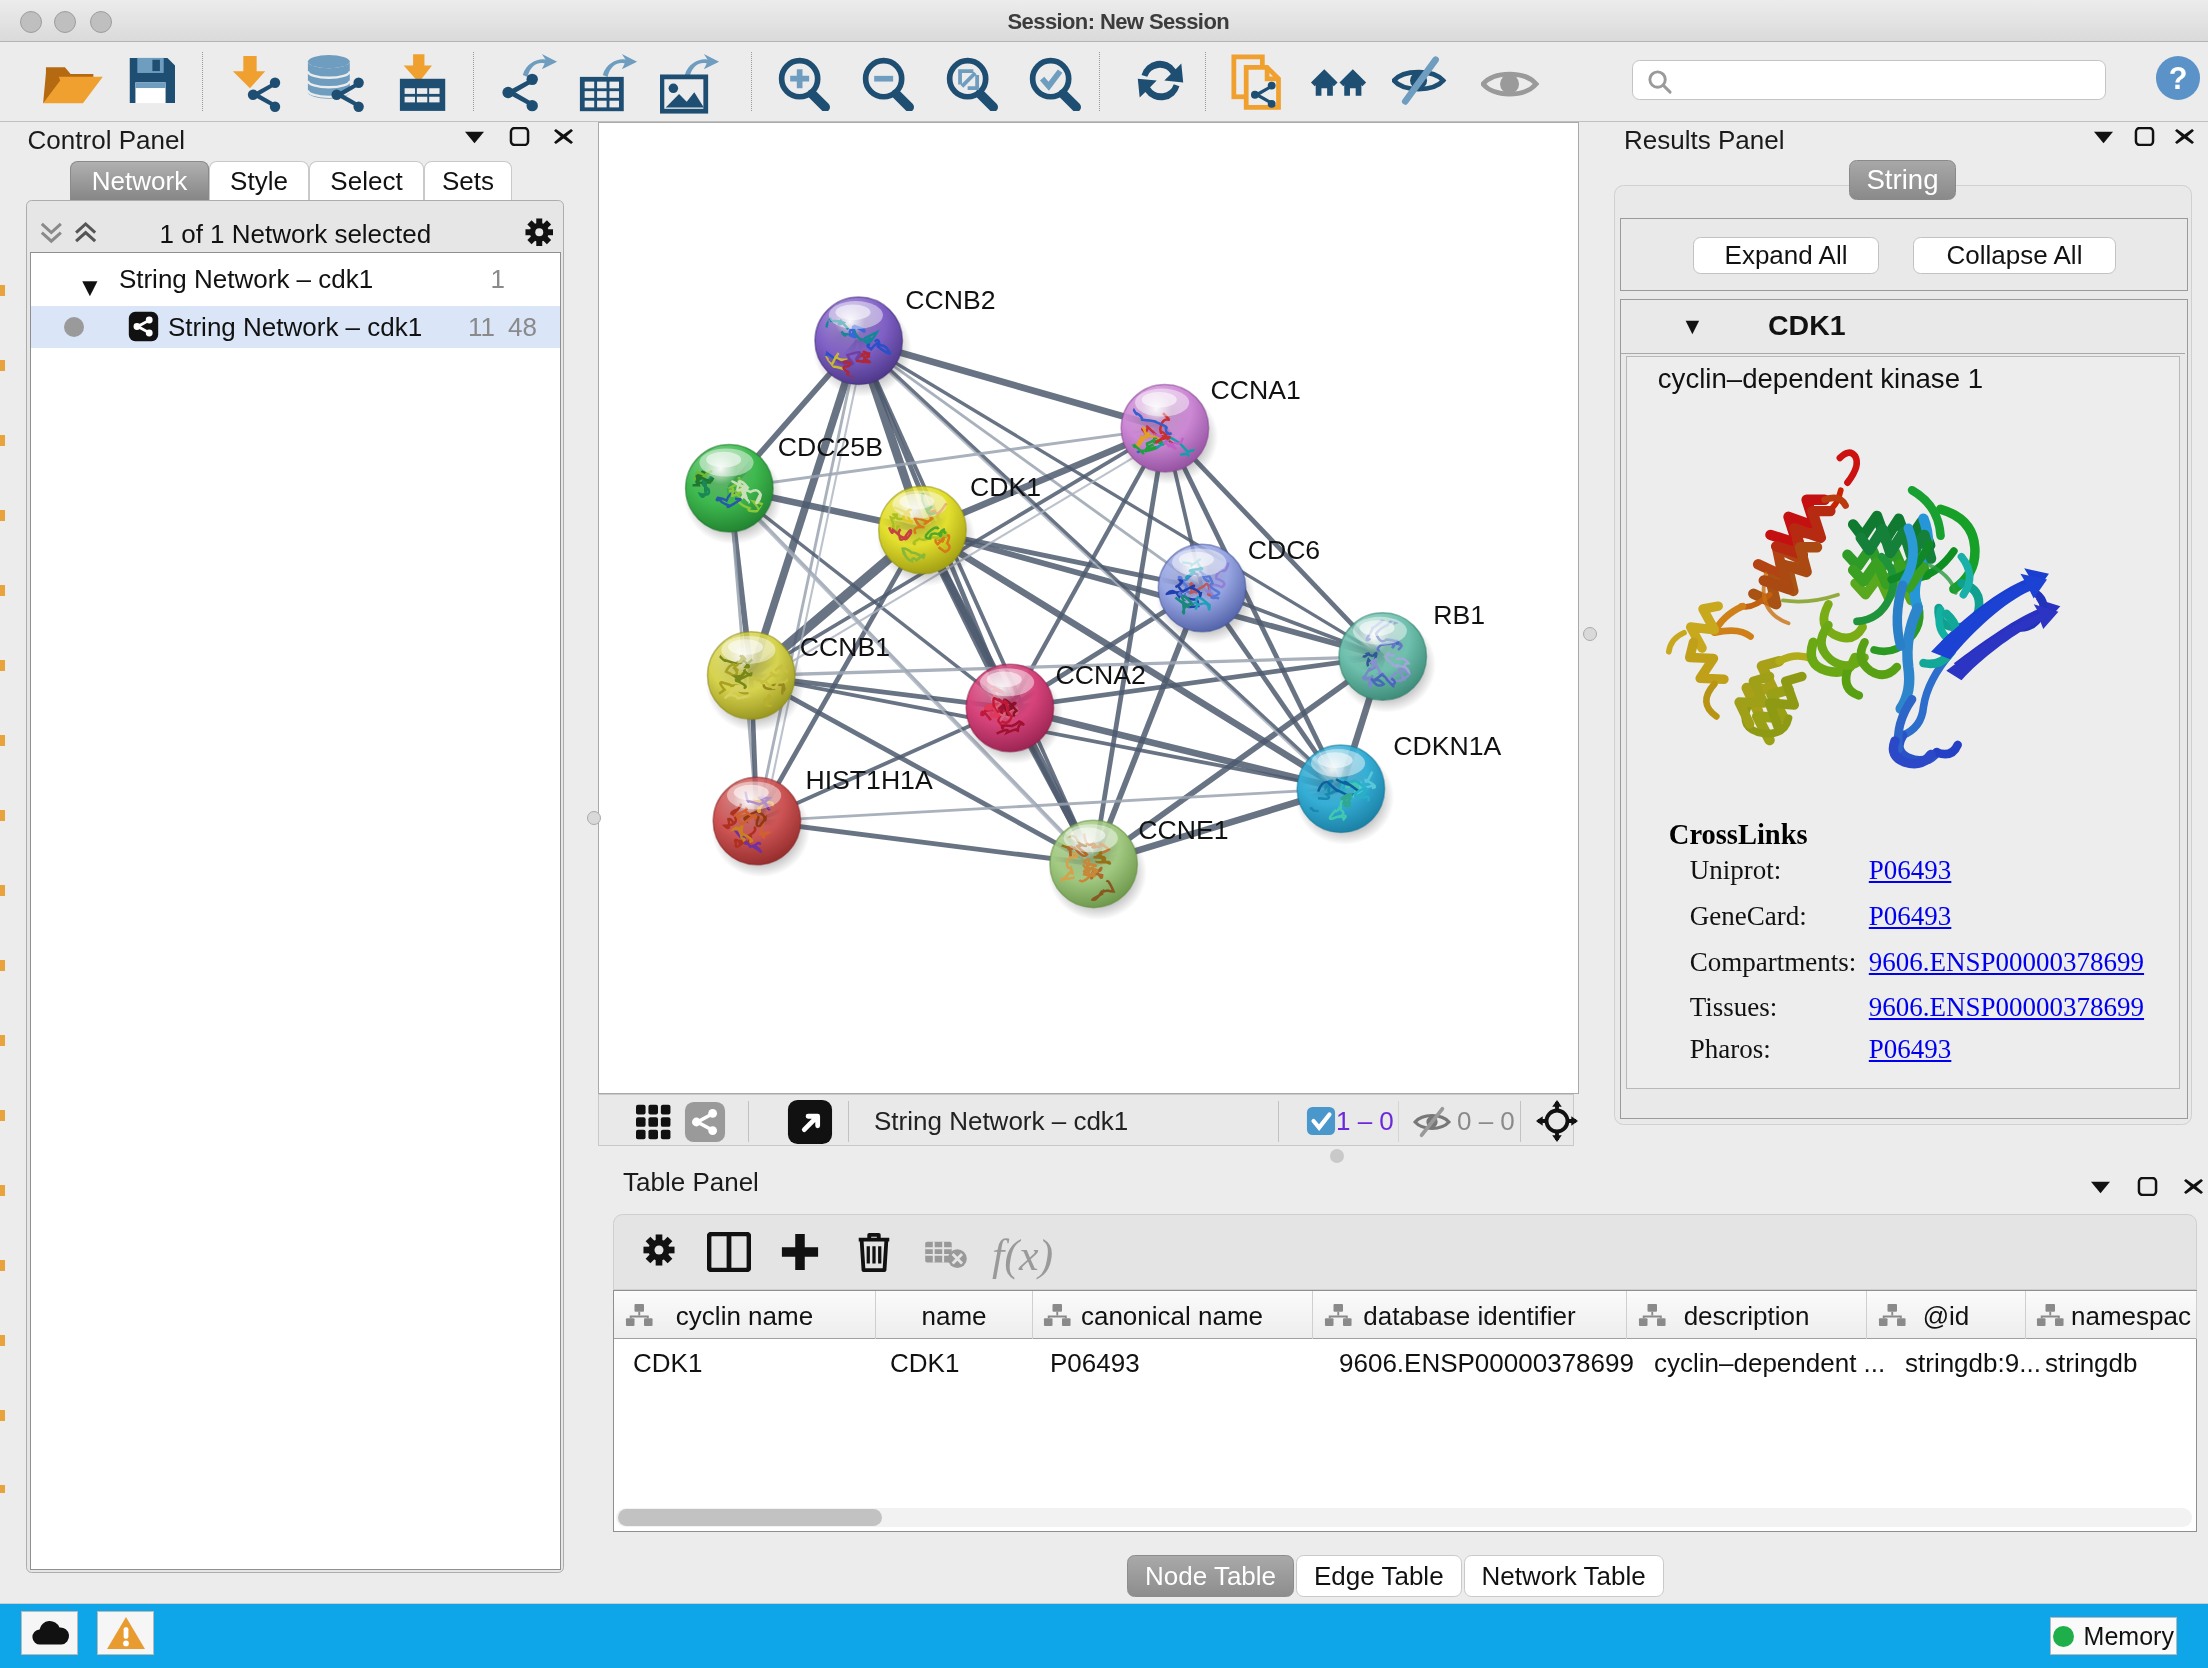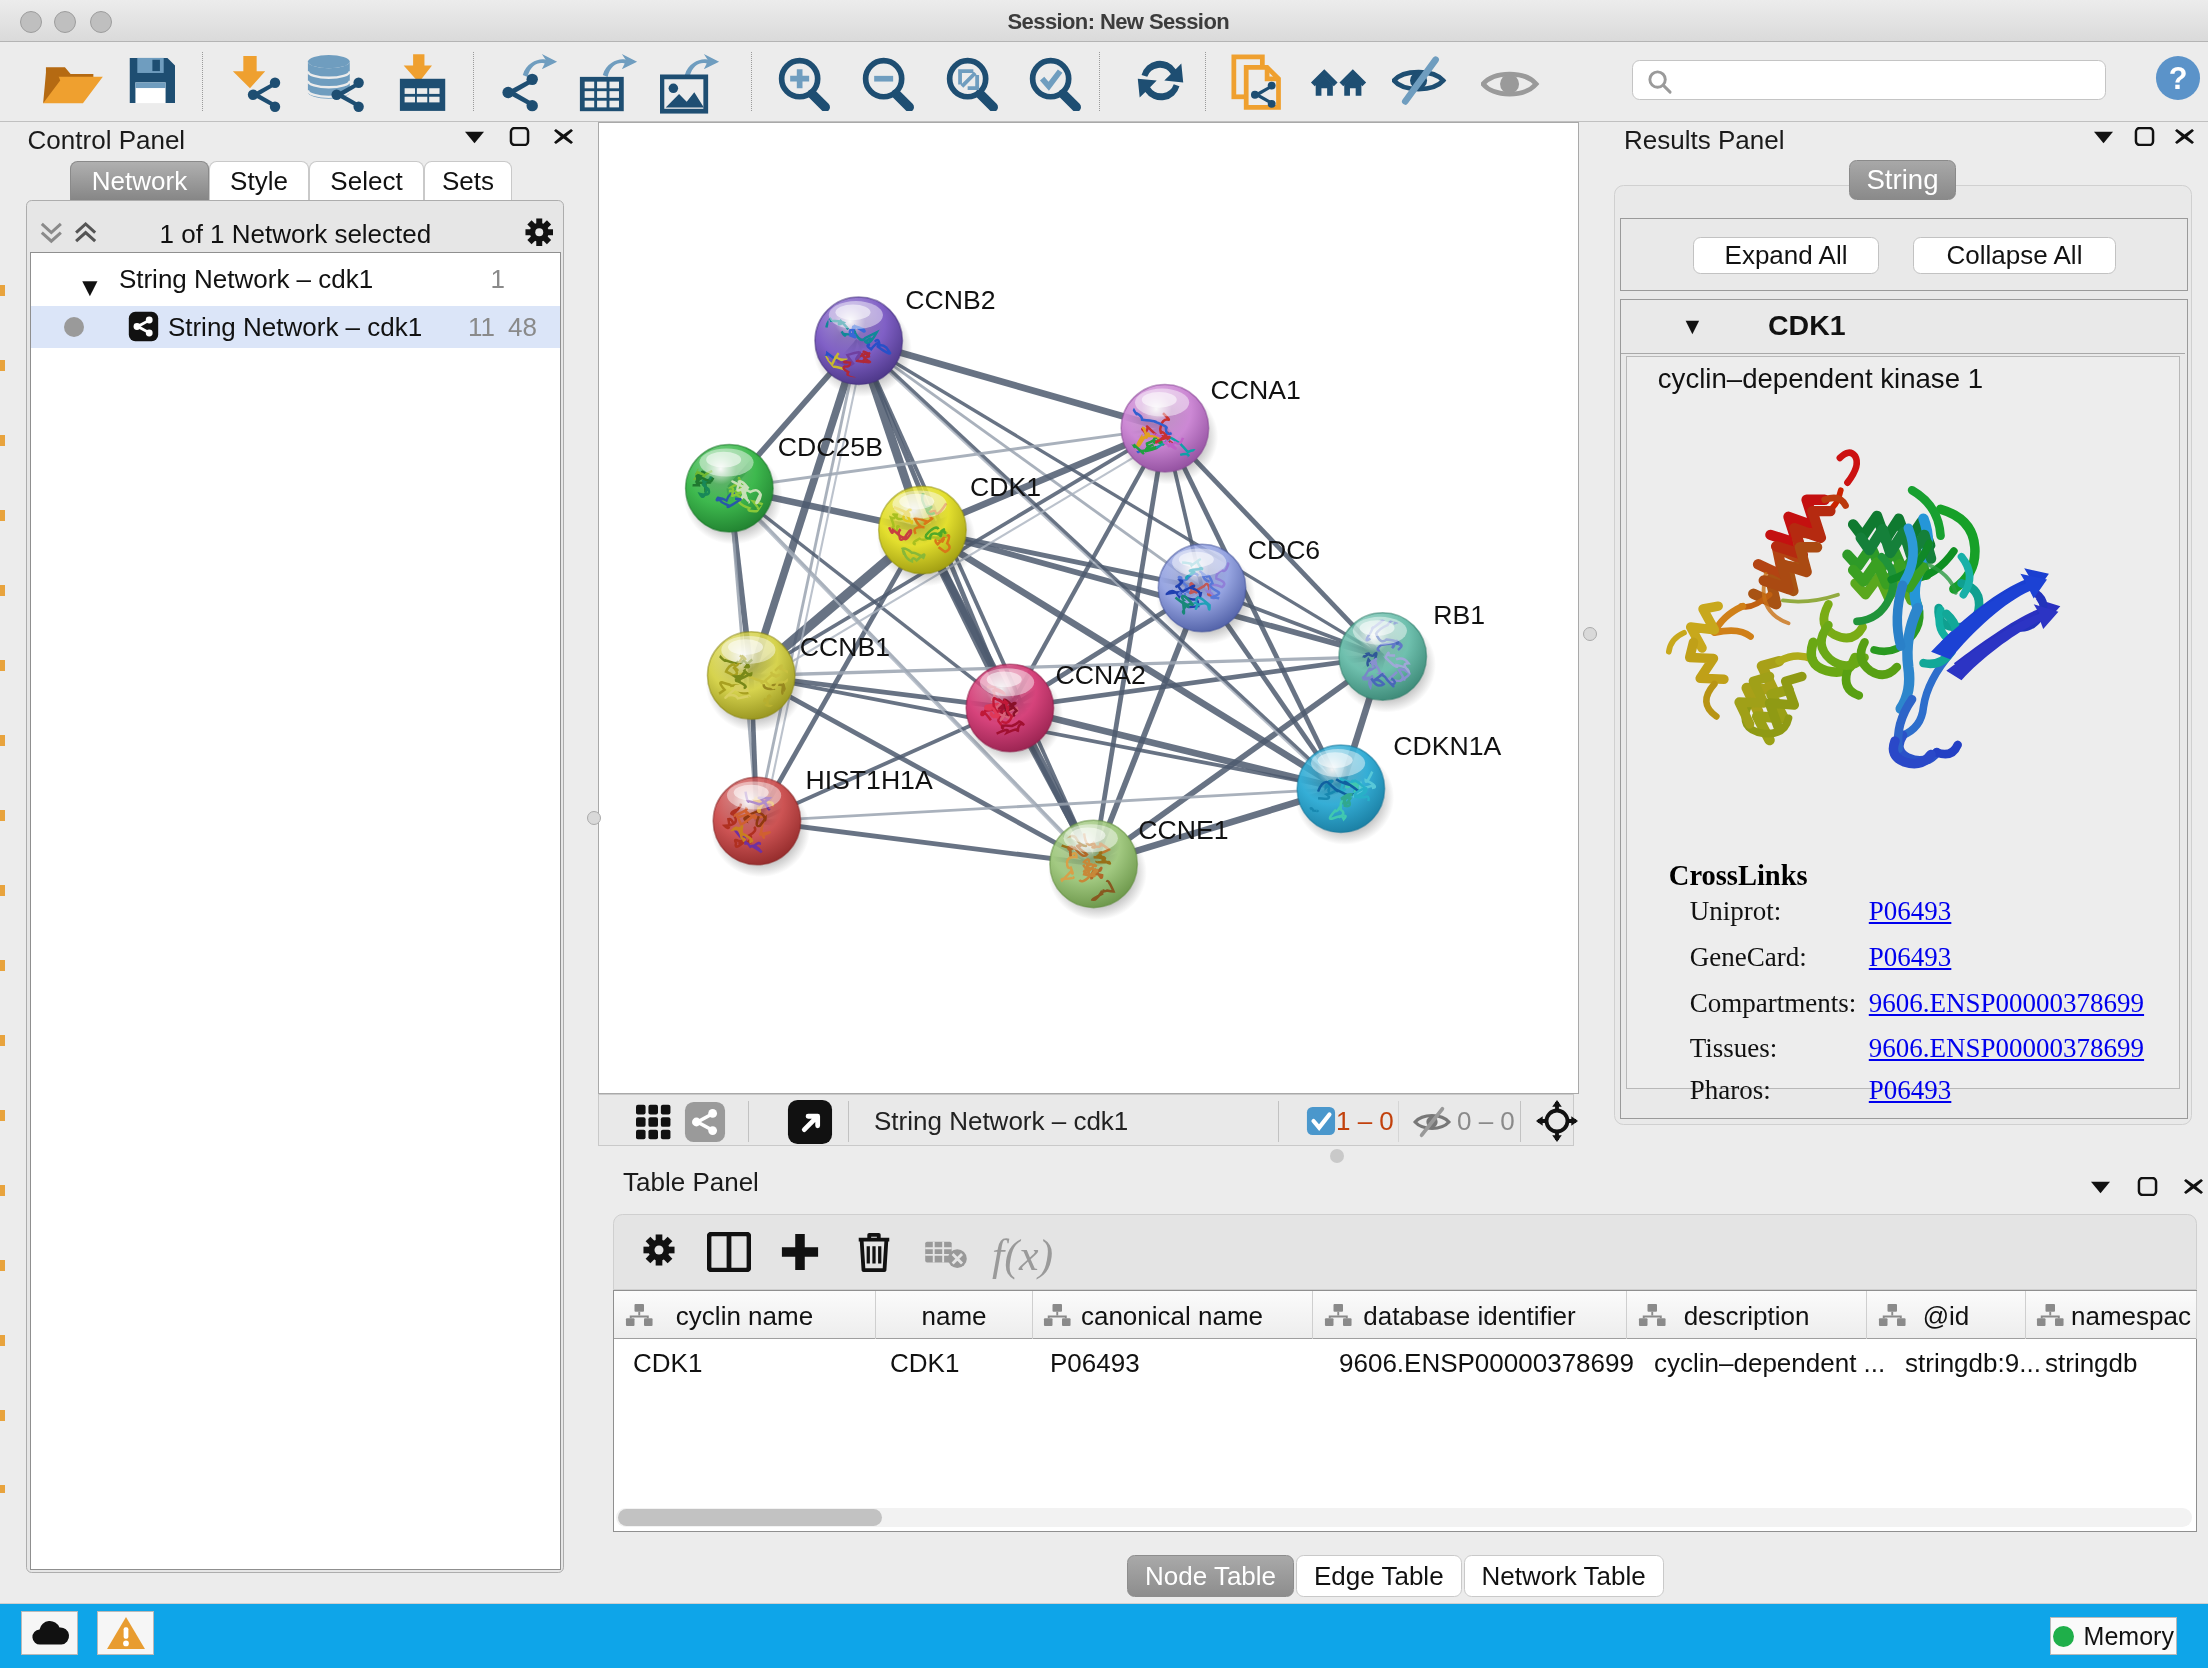--- a/index.html
+++ b/index.html
@@ -53,21 +53,21 @@
 #rp-expbox { position:absolute; left:1620px; top:218px; width:568px; height:73px;
   border:1.9px solid #9a9a9a; background:#e9e9e9; }
 .rbtn { position:absolute; top:18px; height:37px; background:#fff; border:1px solid #c2c2c2;
   border-radius:7.6px; font-size:26px; color:#111; text-align:center; line-height:35px; }
 #rp-cdkbox { position:absolute; left:1620px; top:299px; width:568px; height:820px;
   border:1.9px solid #9a9a9a; background:#e9e9e9; }
 #rp-cdkhead { position:absolute; left:0; top:0; width:564px; height:54px;
   border-bottom:1.9px solid #a8a8a8; font-size:28.5px; font-weight:bold; color:#111; }
 #rp-inner { position:absolute; left:4.8px; top:56px; width:554px; height:733px;
   border:1px solid #b8b8b8; background:#ededed; }
-.serif { font-family:"Liberation Serif", serif;margin-top:41px; }
+.serif { font-family:"Liberation Serif", serif; }
 .xl-label { font-size:27px; color:#111; }
 .xl-link { font-size:27px; color:#0000ee; text-decoration:underline; }
 
 #tp-title { position:absolute; left:623px; top:1167px; }
 #tp-toolbar { position:absolute; left:613px; top:1214px; width:1584px; height:76px;
   background:#e4e4e4; border:1px solid #cfcfcf; border-radius:9.5px 9.5px 0 0; }
 #tp-table { position:absolute; left:613px; top:1290px; width:1584px; height:242px;
   background:#fff; border:1px solid #8f8f8f; }
 #tp-header { position:absolute; left:0; top:0; width:1582px; height:48px;
   background:linear-gradient(#fbfbfb,#ededed); border-bottom:1px solid #9f9f9f;
@@ -696,21 +696,21 @@
         <rect x="1" y="1" width="46" height="46" rx="10" fill="#111"></rect>
 <path d="M18 32 L30 20 M22 18 h10 v10" stroke="#fff" stroke-width="5" fill="none" stroke-linecap="round" stroke-linejoin="round"></path>
       </svg></div>
 <div style="position:absolute;left:249px;top:5.7px;height:41px;border-left:1.9px solid #c2c2c2;"></div>
 <div style="position:absolute;left:275px;top:11.4px;">String Network – cdk1</div>
 <div style="position:absolute;left:679px;top:5.7px;height:41px;border-left:1.9px solid #c2c2c2;"></div>
 <div style="position:absolute;left:707px;top:10.5px;"><svg width="30" height="30" viewBox="0 0 32 32">
         <rect x="1" y="1" width="30" height="30" rx="6" fill="#4a97cc"></rect>
 <path d="M8 16 l6 7 L25 9" stroke="#fff" stroke-width="4.5" fill="none" stroke-linecap="round"></path>
       </svg></div>
-<div style="position:absolute;left:737px;top:11.4px;color:#c2410c;">1 – 0</div>
+<div style="position:absolute;left:737px;top:11.4px;color:#6d28d9;">1 – 0</div>
 <div style="position:absolute;left:799px;top:5.7px;height:41px;border-left:1.9px solid #d5d5d5;"></div>
 <div style="position:absolute;left:814px;top:10.5px;"><svg width="38" height="32" viewBox="0 0 40 34">
         <path d="M2 17 C10 8 30 8 38 17 C30 26 10 26 2 17 z" fill="none" stroke="#777" stroke-width="3.4"></path>
 <circle cx="20" cy="17" r="6" fill="#777"></circle>
         <path d="M31 3 L9 31" stroke="#999" stroke-width="4" stroke-linecap="round"></path>
       </svg></div>
 <div style="position:absolute;left:858px;top:11.4px;color:#8a8a8a;">0 – 0</div>
 <div style="position:absolute;left:921px;top:5.7px;height:41px;border-left:1.9px solid #c2c2c2;"></div>
 <div style="position:absolute;left:937px;top:4.8px;"><svg width="42" height="42" viewBox="0 0 44 44">
         <g stroke="#111" stroke-width="4" fill="none">

